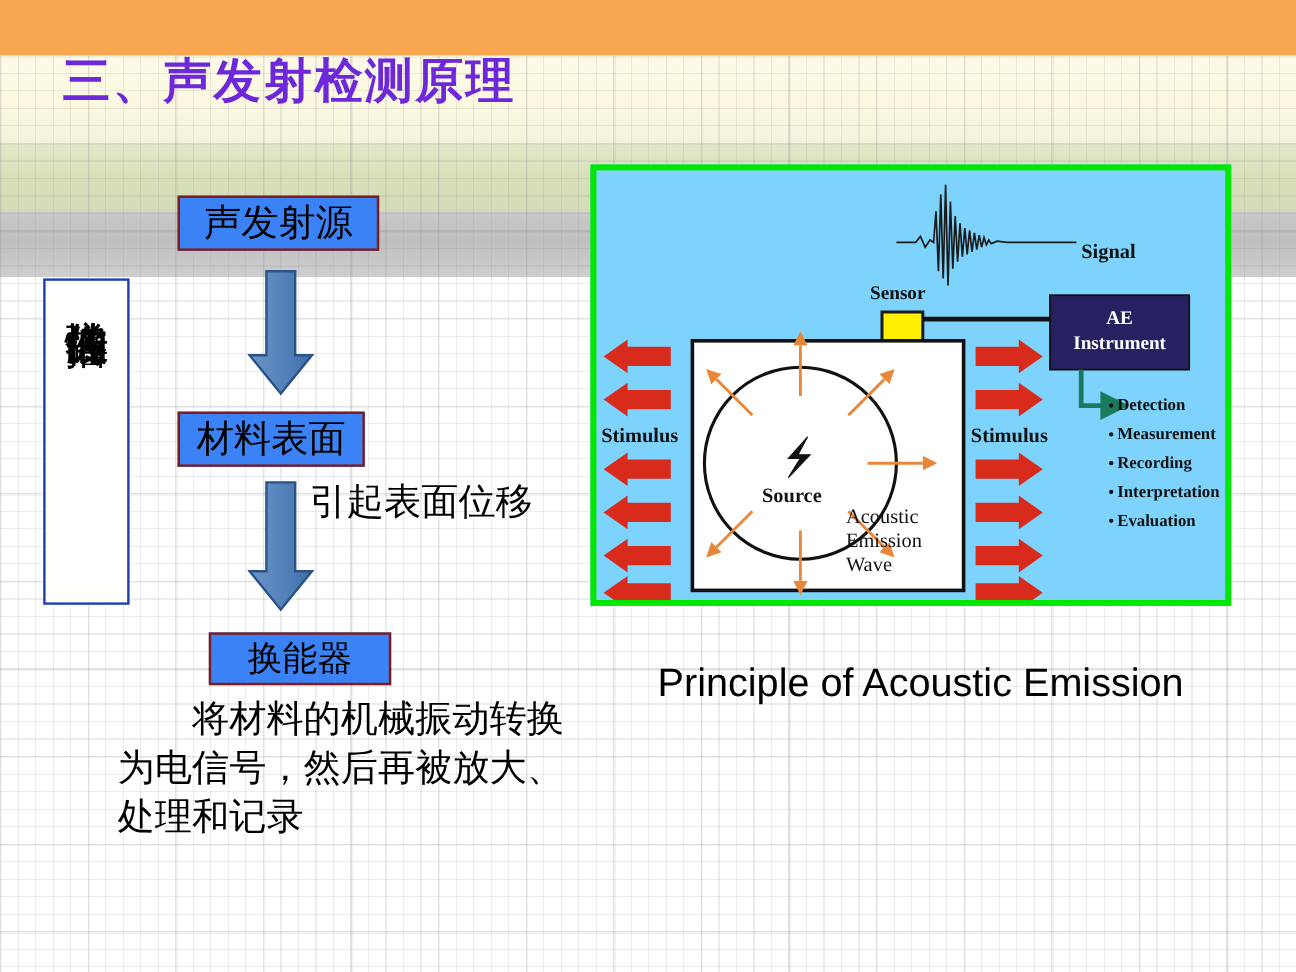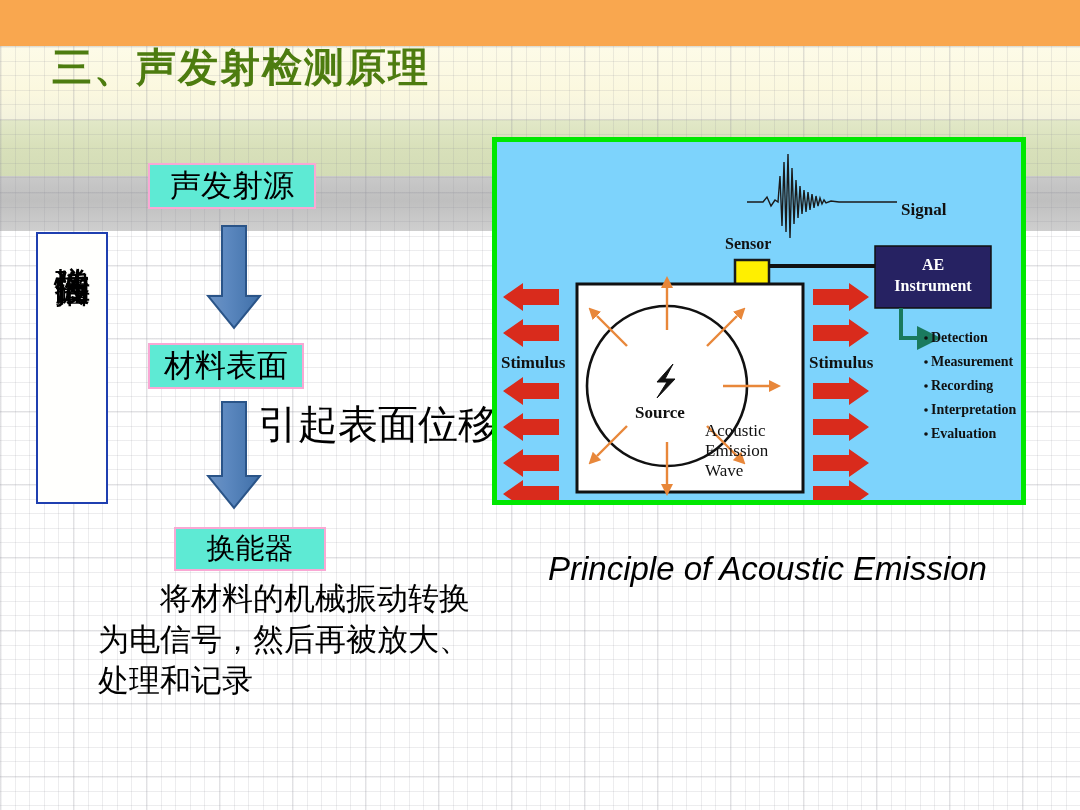--- a/index.html
+++ b/index.html
@@ -59,21 +59,21 @@
 
   
   #title {
     position: absolute;
     left: 52px;
     top: 40px;
     font-family: "DejaVu Sans", sans-serif;
     font-weight: bold;
     font-size: 40px;
     letter-spacing: 2px;
-    color: #4d7c0f;
+    color: #6d28d9;
     white-space: nowrap;
     z-index: 6;
   }
 
   
   #vertical-box {
     position: absolute;
     left: 36px;
     top: 232px;
     width: 72px;
@@ -93,22 +93,22 @@
     font-size: 36px;
     line-height: 1.08;
     color: #000;
     font-family: "Liberation Serif", serif;
     letter-spacing: 1px;
   }
 
   
   .flow-box {
     position: absolute;
-    border: 2px solid #f9a8d4;
-    background: #5eead4;
+    border: 2px solid #7f1d1d;
+    background: #3b82f6;
     z-index: 5;
     display: flex;
     align-items: center;
     justify-content: center;
     box-sizing: border-box;
     font-size: 31px;
     color: #000;
     font-family: "Liberation Serif", serif;
   }
   #box-source   { left: 148px; top: 163px; width: 168px; height: 46px; }
@@ -124,21 +124,21 @@
   
   .plain-text {
     position: absolute;
     z-index: 5;
     color: #000;
     font-family: "Liberation Serif", serif;
   }
   #text-displacement {
     left: 258px;
     top: 397px;
-    font-size: 40px;
+    font-size: 31px;
     white-space: nowrap;
     font-family: Liberation Mono, monospace;
   }
   #text-transducer-desc {
     left: 98px;
     top: 578px;
     width: 400px;
     font-size: 31px;
     line-height: 1.33;
     text-indent: 2em;
@@ -161,21 +161,20 @@
 
   #caption {
     position: absolute;
     left: 548px;
     top: 550px;
     font-family: "Liberation Sans", sans-serif;
     font-size: 33px;
     color: #000;
     white-space: nowrap;
     z-index: 5;
-    font-style: italic;
   }
 </style>
 </head>
 <body>
 
 <div id="slide">
 
   <div class="band" id="band-orange"></div>
   <div class="band" id="band-cream"></div>
   <div class="band" id="band-green"></div>

